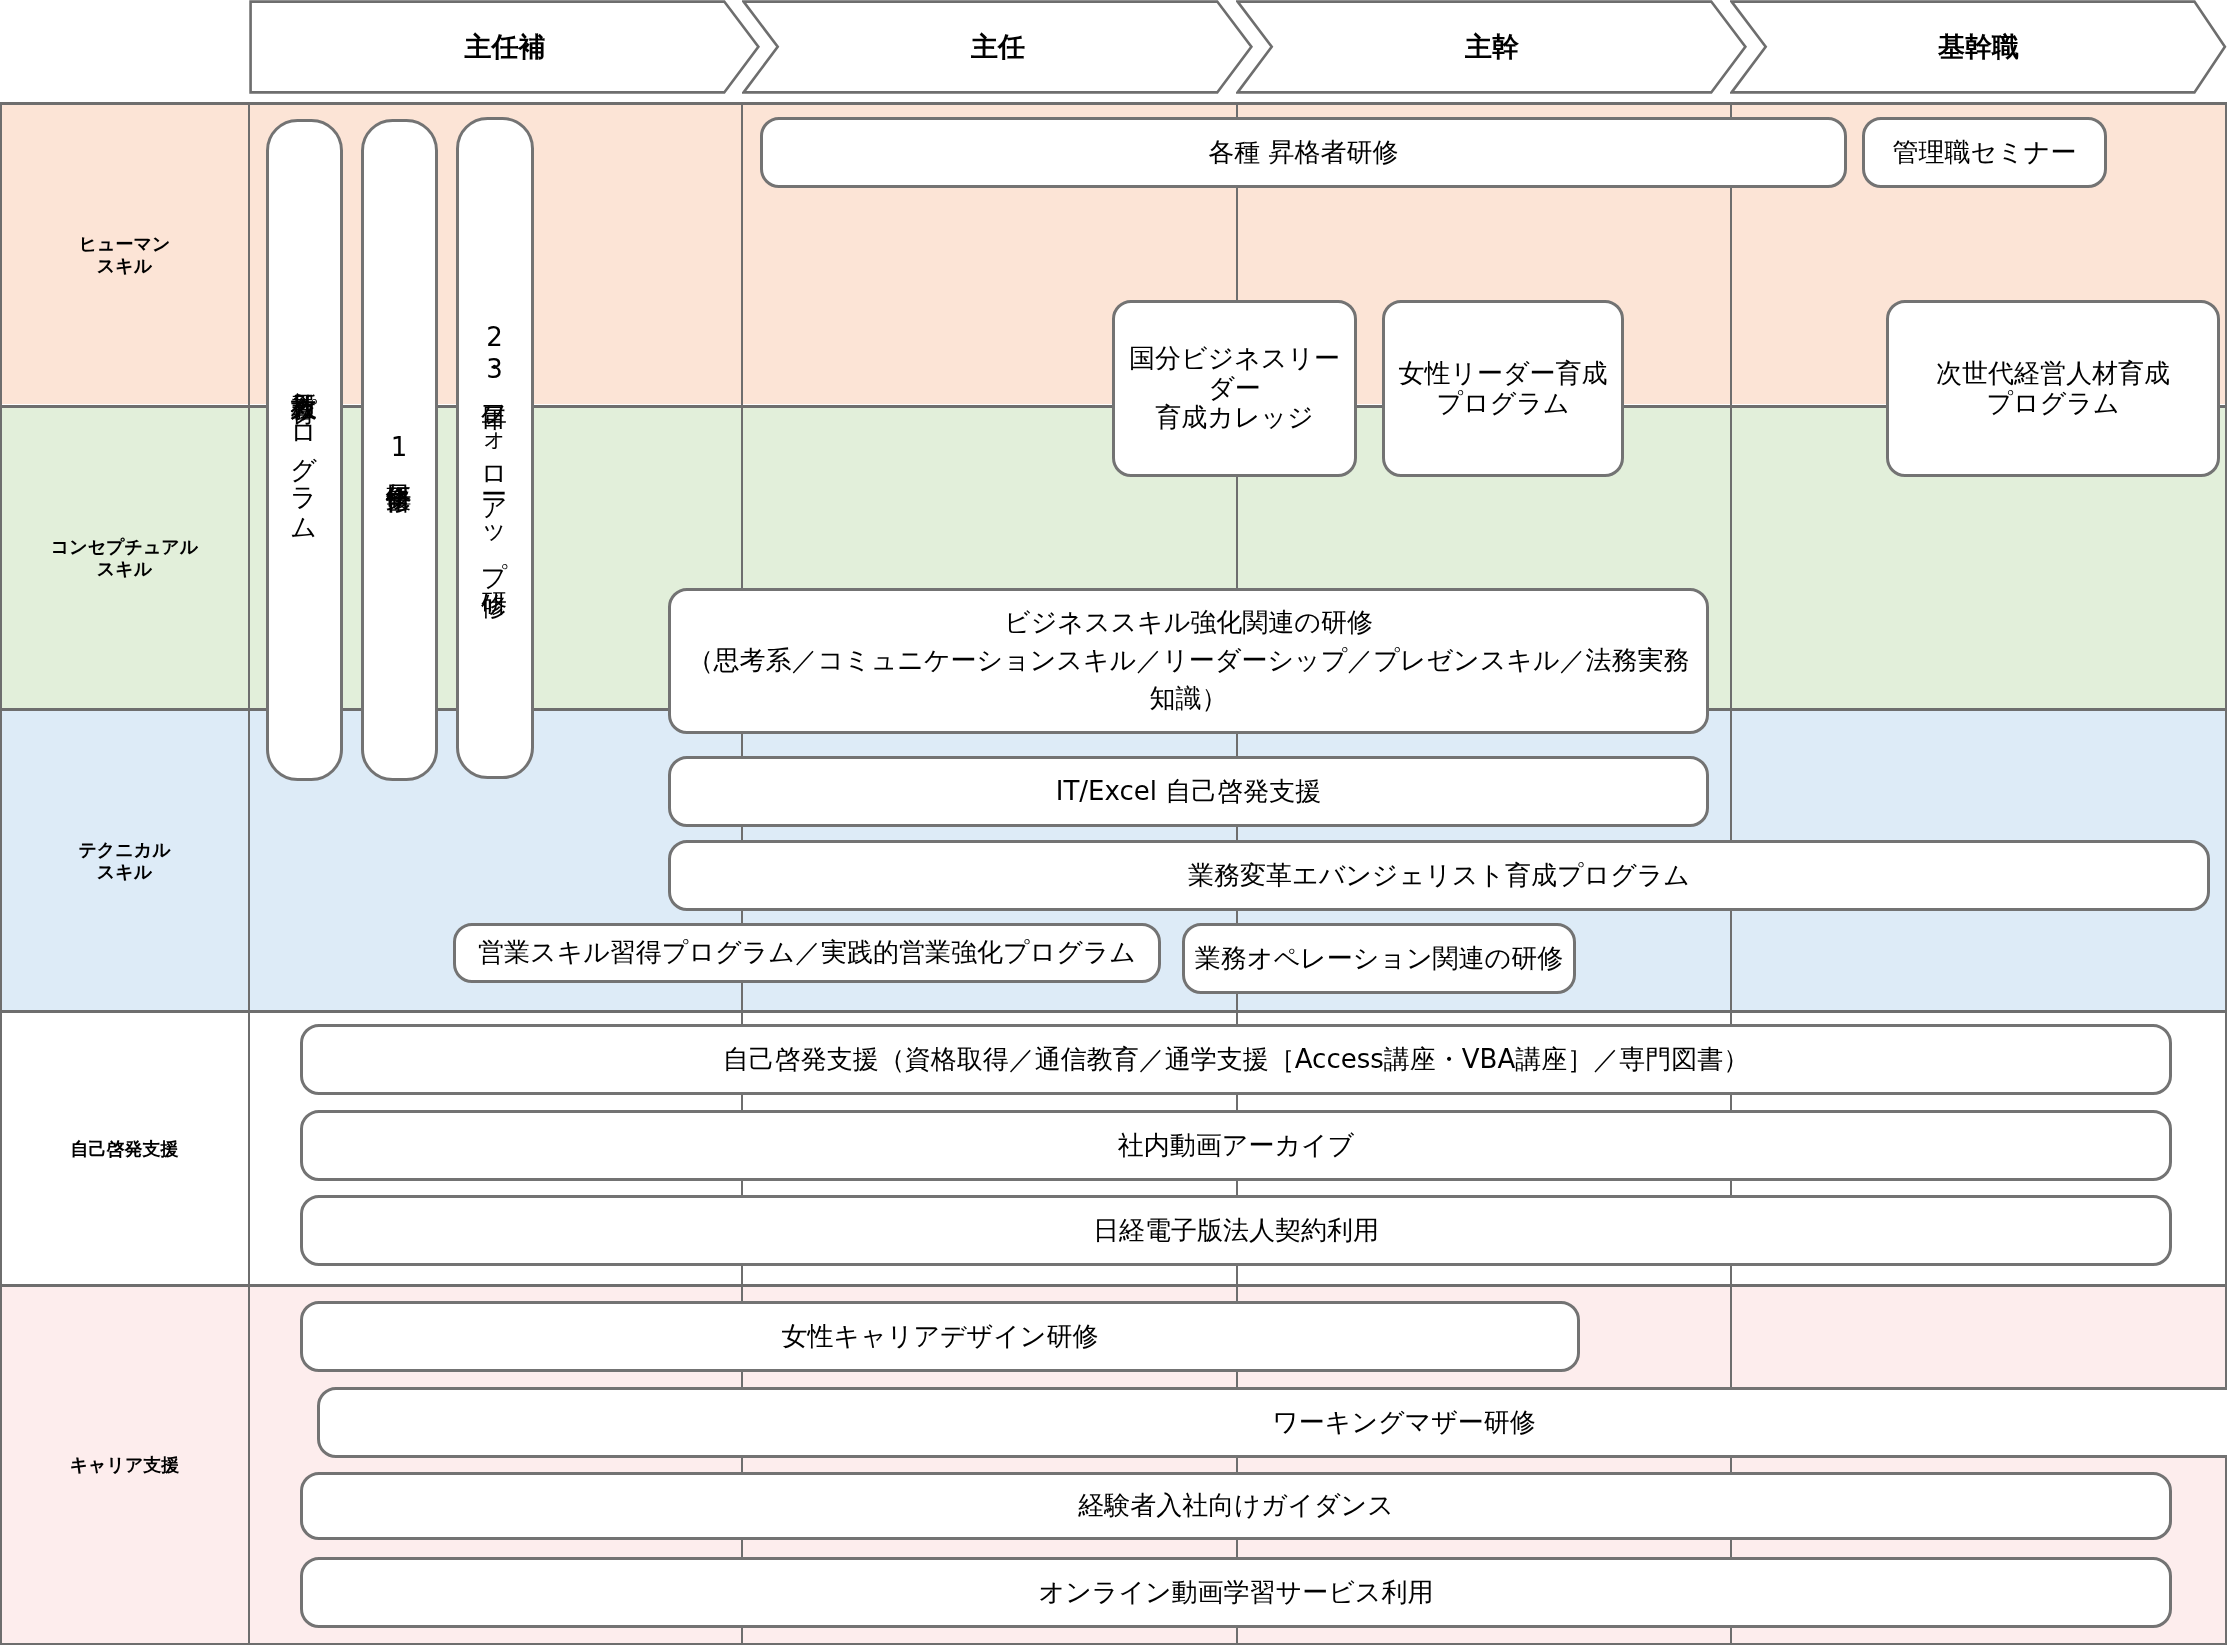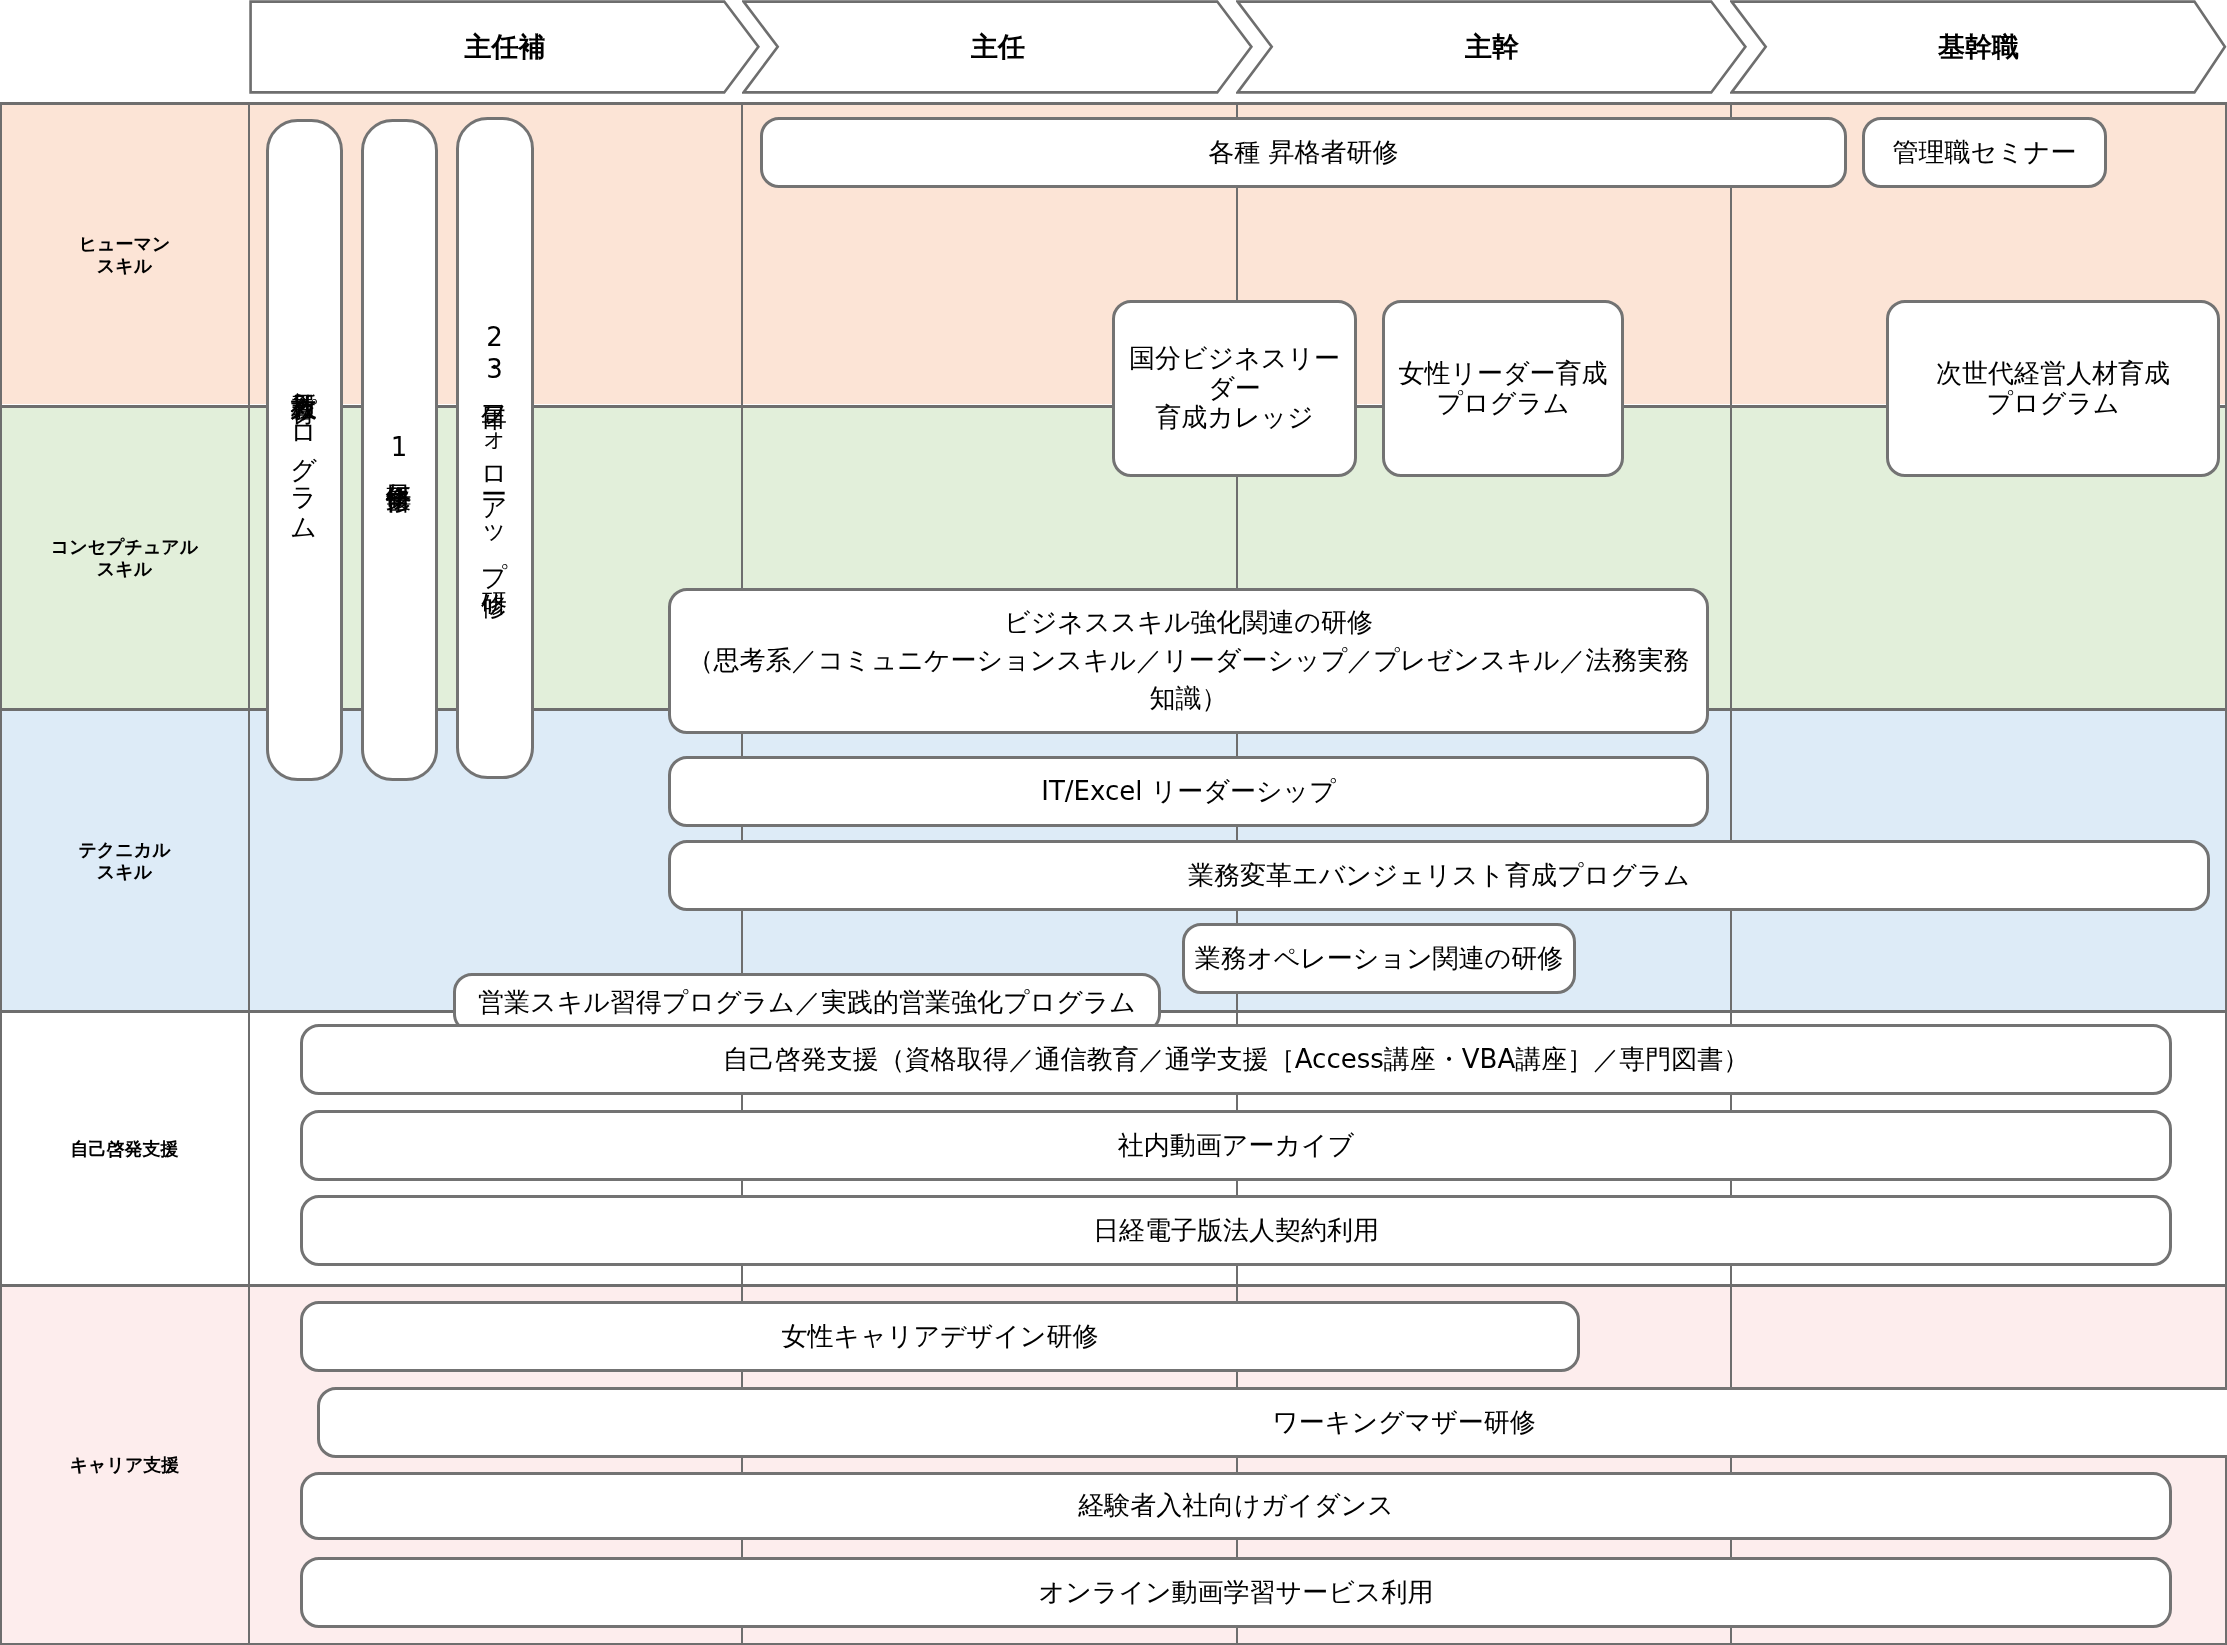--- a/index.html
+++ b/index.html
@@ -82,23 +82,23 @@
 <div class="box" style="left:1862px;top:117px;width:245px;height:71px;">管理職セミナー</div>
 <div class="box" style="left:1112px;top:300px;width:245px;height:177px;line-height:1.15;">国分ビジネスリーダー
 育成カレッジ</div>
 <div class="box" style="left:1382px;top:300px;width:242px;height:177px;line-height:1.15;">女性リーダー育成
 プログラム</div>
 <div class="box" style="left:1862px;top:300px;width:334px;height:177px;line-height:1.15;margin-left:24px;">次世代経営人材育成
 プログラム</div>
 
 <div class="box" style="left:668px;top:588px;width:1041px;height:146px;">ビジネススキル強化関連の研修
 （思考系／コミュニケーションスキル／リーダーシップ／プレゼンスキル／法務実務知識）</div>
-<div class="box" style="left:668px;top:756px;width:1041px;height:71px;">IT/Excel リーダーシップ</div>
+<div class="box" style="left:668px;top:756px;width:1041px;height:71px;">IT/Excel 自己啓発支援</div>
 <div class="box" style="left:668px;top:840px;width:1542px;height:71px;">業務変革エバンジェリスト育成プログラム</div>
-<div class="box" style="left:453px;top:973px;width:708px;height:60px;">営業スキル習得プログラム／実践的営業強化プログラム</div>
+<div class="box" style="left:453px;top:923px;width:708px;height:60px;">営業スキル習得プログラム／実践的営業強化プログラム</div>
 <div class="box" style="left:1182px;top:923px;width:394px;height:71px;">業務オペレーション関連の研修</div>
 
 <div class="box" style="left:300px;top:1024px;width:1872px;height:71px;">自己啓発支援（資格取得／通信教育／通学支援［Access講座・VBA講座］／専門図書）</div>
 <div class="box" style="left:300px;top:1110px;width:1872px;height:71px;">社内動画アーカイブ</div>
 <div class="box" style="left:300px;top:1195px;width:1872px;height:71px;">日経電子版法人契約利用</div>
 
 <div class="box" style="left:300px;top:1301px;width:1280px;height:71px;">女性キャリアデザイン研修</div>
 <div class="box" style="left:317px;top:1387px;width:2174px;height:71px;">ワーキングマザー研修</div>
 <div class="box" style="left:300px;top:1472px;width:1872px;height:68px;">経験者入社向けガイダンス</div>
 <div class="box" style="left:300px;top:1557px;width:1872px;height:71px;text-align:center;">オンライン動画学習サービス利用</div>

